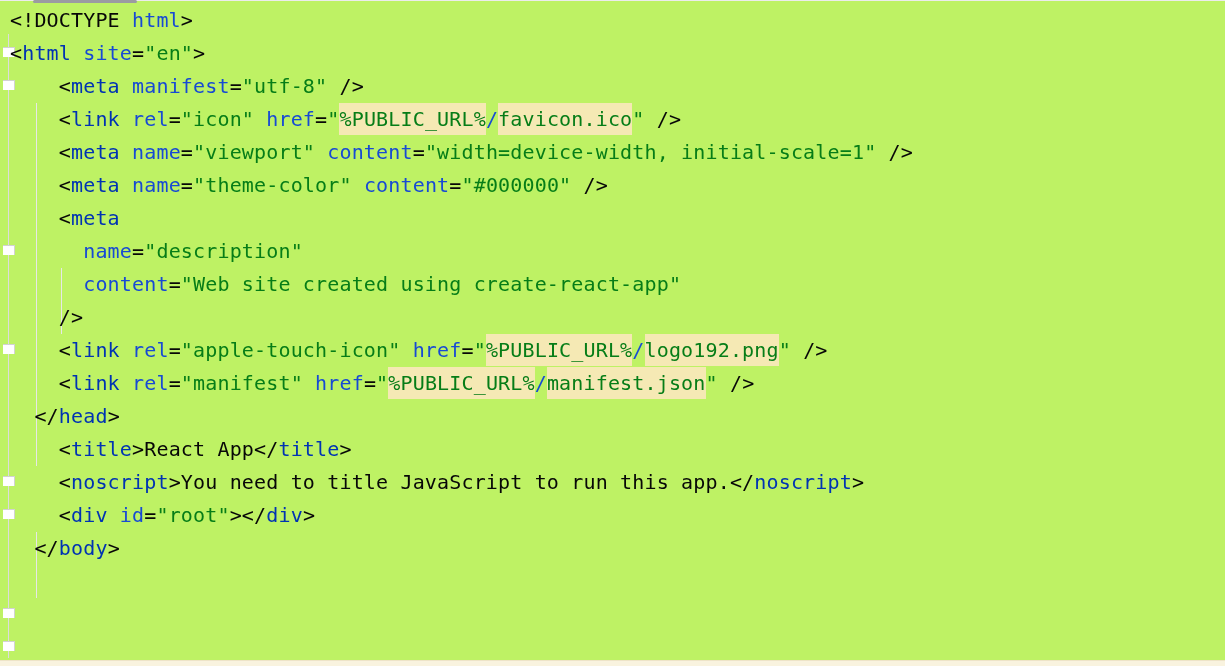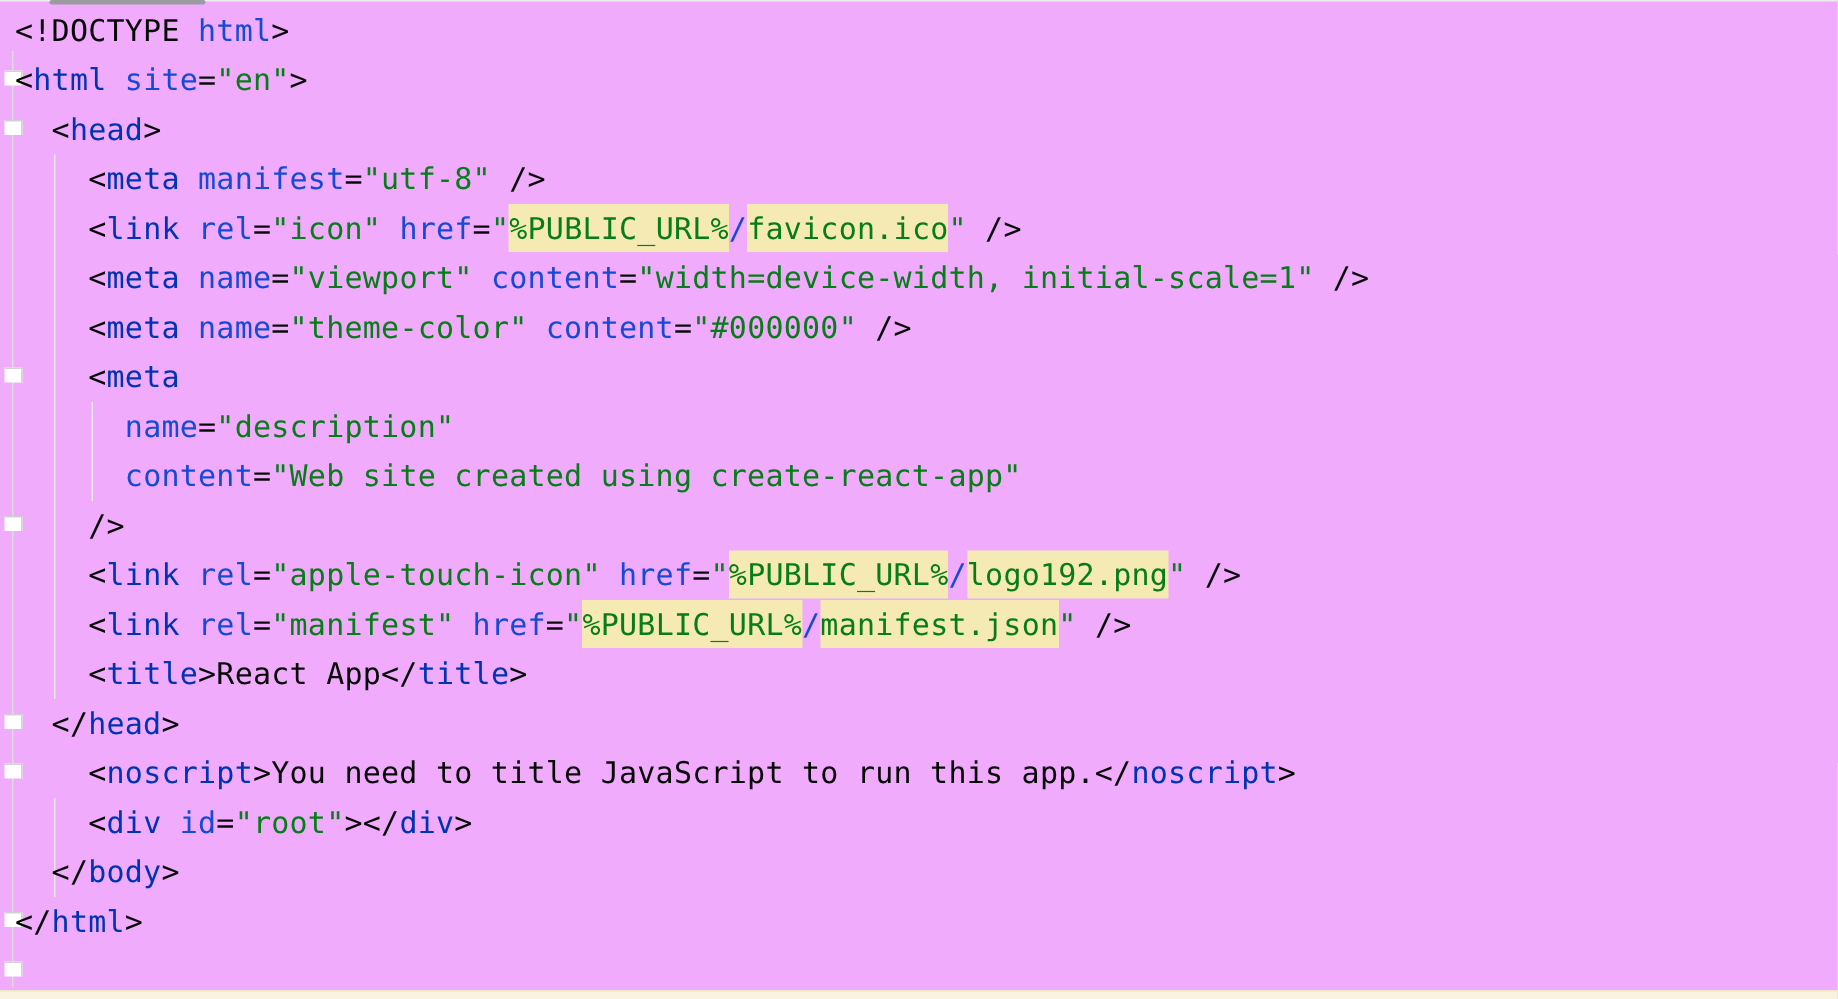--- a/index.html
+++ b/index.html
@@ -1,21 +1,21 @@
 <!DOCTYPE html>
 <html><head>
 <meta charset="utf-8">
 <style>
   html,body{margin:0;padding:0;}
   body{
     width:1225px;height:666px;overflow:hidden;position:relative;
     background:#ffffff;
     font-family:"DejaVu Sans Mono","Liberation Mono",monospace;
   }
-  .editor{position:absolute;inset:0;background:#f0abfc;}
+  .editor{position:absolute;inset:0;background:#bef264;}
   
   .top-line{position:absolute;top:0;left:0;width:100%;height:1px;background:#ececec;}
   .top-scrollbar{position:absolute;top:0;left:33px;width:104px;height:3px;background:#9b9ba1;border-radius:2px;}
   
   .bottom-strip{position:absolute;bottom:0;left:0;width:100%;height:5px;background:#f9f3df;border-top:1px solid #eee4c8;}
   
   .gutter-line{position:absolute;left:8px;top:34px;width:1px;height:624px;background:#dcdcdc;}
   .fold-marker{position:absolute;left:3px;width:11px;height:9px;border-top:1px solid #d2d2d2;border-right:1px solid #d2d2d2;background:#ffffff;}
   
   .indent-guide{position:absolute;width:1px;background:#e7e7e7;}
@@ -48,33 +48,31 @@
       <div class="fold-marker" style="top: 641px;"></div>
     </div>
 
   <div class="indent-guide" style="left:36px;top:103px;height:363px;"></div>
   <div class="indent-guide" style="left:36px;top:532px;height:66px;"></div>
   <div class="indent-guide" style="left:61px;top:268px;height:66px;"></div>
 
   <div class="code" id="code-lines">
       <div class="line"><span class="tk-p">&lt;!DOCTYPE </span><span class="tk-a">html</span><span class="tk-p">&gt;</span></div>
       <div class="line"><span class="tk-p">&lt;</span><span class="tk-t">html</span><span class="tk-p"> </span><span class="tk-a">site</span><span class="tk-p">=</span><span class="tk-s">"en"</span><span class="tk-p">&gt;</span></div>
-      <div class="line">  <span class="tk-p">&lt;</span><span class="tk-t">head</span><span class="tk-p">&gt;</span></div>
       <div class="line">    <span class="tk-p">&lt;</span><span class="tk-t">meta</span><span class="tk-p"> </span><span class="tk-a">manifest</span><span class="tk-p">=</span><span class="tk-s">"utf-8"</span><span class="tk-p"> /&gt;</span></div>
       <div class="line">    <span class="tk-p">&lt;</span><span class="tk-t">link</span><span class="tk-p"> </span><span class="tk-a">rel</span><span class="tk-p">=</span><span class="tk-s">"icon"</span><span class="tk-p"> </span><span class="tk-a">href</span><span class="tk-p">=</span><span class="tk-s">"</span><span class="tk-h">%PUBLIC_URL%</span><span class="tk-a">/</span><span class="tk-h">favicon.ico</span><span class="tk-s">"</span><span class="tk-p"> /&gt;</span></div>
       <div class="line">    <span class="tk-p">&lt;</span><span class="tk-t">meta</span><span class="tk-p"> </span><span class="tk-a">name</span><span class="tk-p">=</span><span class="tk-s">"viewport"</span><span class="tk-p"> </span><span class="tk-a">content</span><span class="tk-p">=</span><span class="tk-s">"width=device-width, initial-scale=1"</span><span class="tk-p"> /&gt;</span></div>
       <div class="line">    <span class="tk-p">&lt;</span><span class="tk-t">meta</span><span class="tk-p"> </span><span class="tk-a">name</span><span class="tk-p">=</span><span class="tk-s">"theme-color"</span><span class="tk-p"> </span><span class="tk-a">content</span><span class="tk-p">=</span><span class="tk-s">"#000000"</span><span class="tk-p"> /&gt;</span></div>
       <div class="line">    <span class="tk-p">&lt;</span><span class="tk-t">meta</span></div>
       <div class="line">      <span class="tk-a">name</span><span class="tk-p">=</span><span class="tk-s">"description"</span></div>
       <div class="line">      <span class="tk-a">content</span><span class="tk-p">=</span><span class="tk-s">"Web site created using create-react-app"</span></div>
       <div class="line">    <span class="tk-p">/&gt;</span></div>
       <div class="line">    <span class="tk-p">&lt;</span><span class="tk-t">link</span><span class="tk-p"> </span><span class="tk-a">rel</span><span class="tk-p">=</span><span class="tk-s">"apple-touch-icon"</span><span class="tk-p"> </span><span class="tk-a">href</span><span class="tk-p">=</span><span class="tk-s">"</span><span class="tk-h">%PUBLIC_URL%</span><span class="tk-a">/</span><span class="tk-h">logo192.png</span><span class="tk-s">"</span><span class="tk-p"> /&gt;</span></div>
       <div class="line">    <span class="tk-p">&lt;</span><span class="tk-t">link</span><span class="tk-p"> </span><span class="tk-a">rel</span><span class="tk-p">=</span><span class="tk-s">"manifest"</span><span class="tk-p"> </span><span class="tk-a">href</span><span class="tk-p">=</span><span class="tk-s">"</span><span class="tk-h">%PUBLIC_URL%</span><span class="tk-a">/</span><span class="tk-h">manifest.json</span><span class="tk-s">"</span><span class="tk-p"> /&gt;</span></div>
+      <div class="line">  <span class="tk-p">&lt;/</span><span class="tk-t">head</span><span class="tk-p">&gt;</span></div>
       <div class="line">    <span class="tk-p">&lt;</span><span class="tk-t">title</span><span class="tk-p">&gt;</span><span class="tk-p">React App</span><span class="tk-p">&lt;/</span><span class="tk-t">title</span><span class="tk-p">&gt;</span></div>
-      <div class="line">  <span class="tk-p">&lt;/</span><span class="tk-t">head</span><span class="tk-p">&gt;</span></div>
       <div class="line">    <span class="tk-p">&lt;</span><span class="tk-t">noscript</span><span class="tk-p">&gt;</span><span class="tk-p">You need to title JavaScript to run this app.</span><span class="tk-p">&lt;/</span><span class="tk-t">noscript</span><span class="tk-p">&gt;</span></div>
       <div class="line">    <span class="tk-p">&lt;</span><span class="tk-t">div</span><span class="tk-p"> </span><span class="tk-a">id</span><span class="tk-p">=</span><span class="tk-s">"root"</span><span class="tk-p">&gt;</span><span class="tk-p">&lt;/</span><span class="tk-t">div</span><span class="tk-p">&gt;</span></div>
       <div class="line">  <span class="tk-p">&lt;/</span><span class="tk-t">body</span><span class="tk-p">&gt;</span></div>
-      <div class="line"><span class="tk-p">&lt;/</span><span class="tk-t">html</span><span class="tk-p">&gt;</span></div>
     </div>
 
   <div class="bottom-strip"></div>
 </div>
 
 </body></html>

